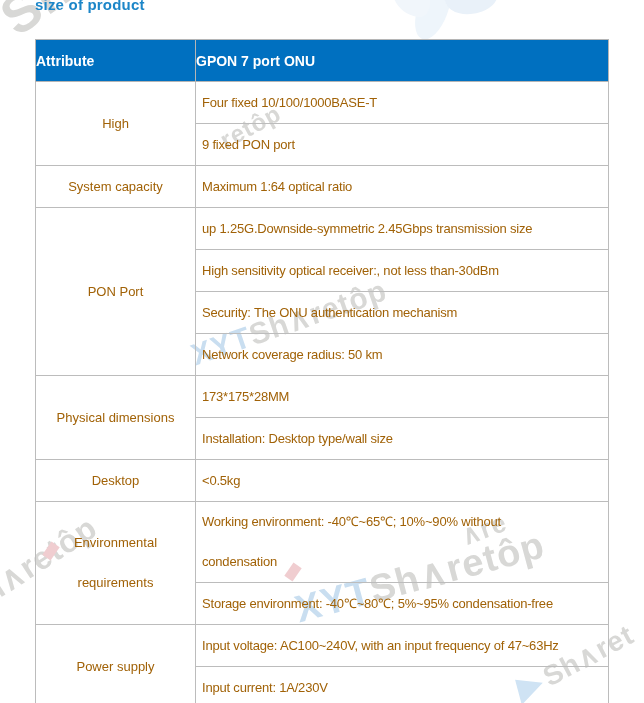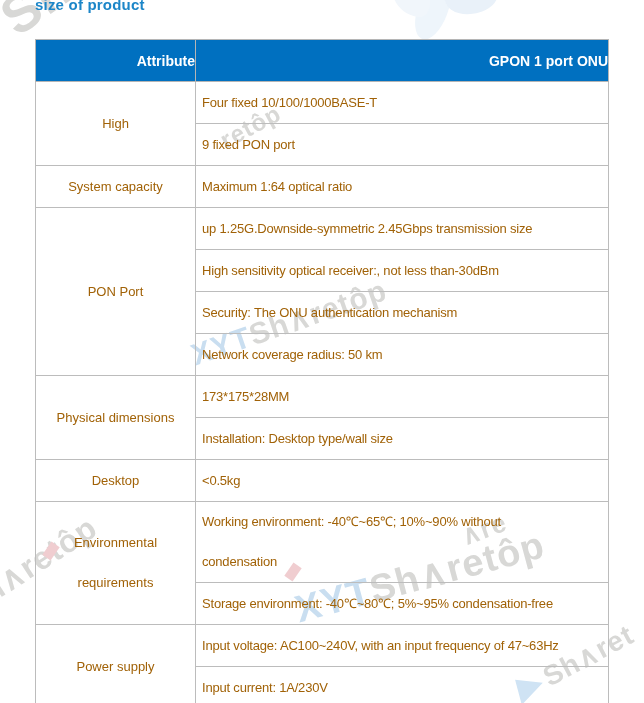--- a/index.html
+++ b/index.html
@@ -15,21 +15,21 @@
   
   .spec-table{
     position:absolute;left:35px;top:39px;width:573px;z-index:2;
     border-collapse:collapse;table-layout:fixed;
     border:1px solid #a3a3a3;
   }
   .col-attr{width:160px;}
   .col-val{width:413px;}
   .spec-table th{
     background:#0070c0;color:#ffffff;font-size:14px;font-weight:bold;
-    height:36px;border:1px solid #b5b5b5;text-align:right;padding:0;
+    height:36px;border:1px solid #b5b5b5;text-align:left;padding:0;
   }
   .spec-table tr{height:42px;}
   .spec-table td{
     border:1px solid #bcbcbc;background:transparent;
     font-size:13px;color:#a16207;line-height:40px;
     white-space:pre;vertical-align:middle;
   }
   .attr-cell{text-align:center;padding:0 2px;}
   .value-cell{padding:0 2px 0 6px;letter-spacing:-0.2px;overflow:hidden;}
   
@@ -94,21 +94,21 @@
   <h1 class="title">size of product</h1>
 
   <table class="spec-table">
     <colgroup>
       <col class="col-attr">
       <col class="col-val">
     </colgroup>
     <thead>
       <tr>
         <th>Attribute</th>
-        <th>GPON 1 port ONU</th>
+        <th>GPON 7 port ONU</th>
       </tr>
     </thead>
     <tbody>
         <tr>
           <td class="attr-cell" rowspan="2">High</td>
           <td class="value-cell">Four fixed 10/100/1000BASE-T</td>
         </tr>
         <tr>
           <td class="value-cell">9 fixed PON port</td>
         </tr>

